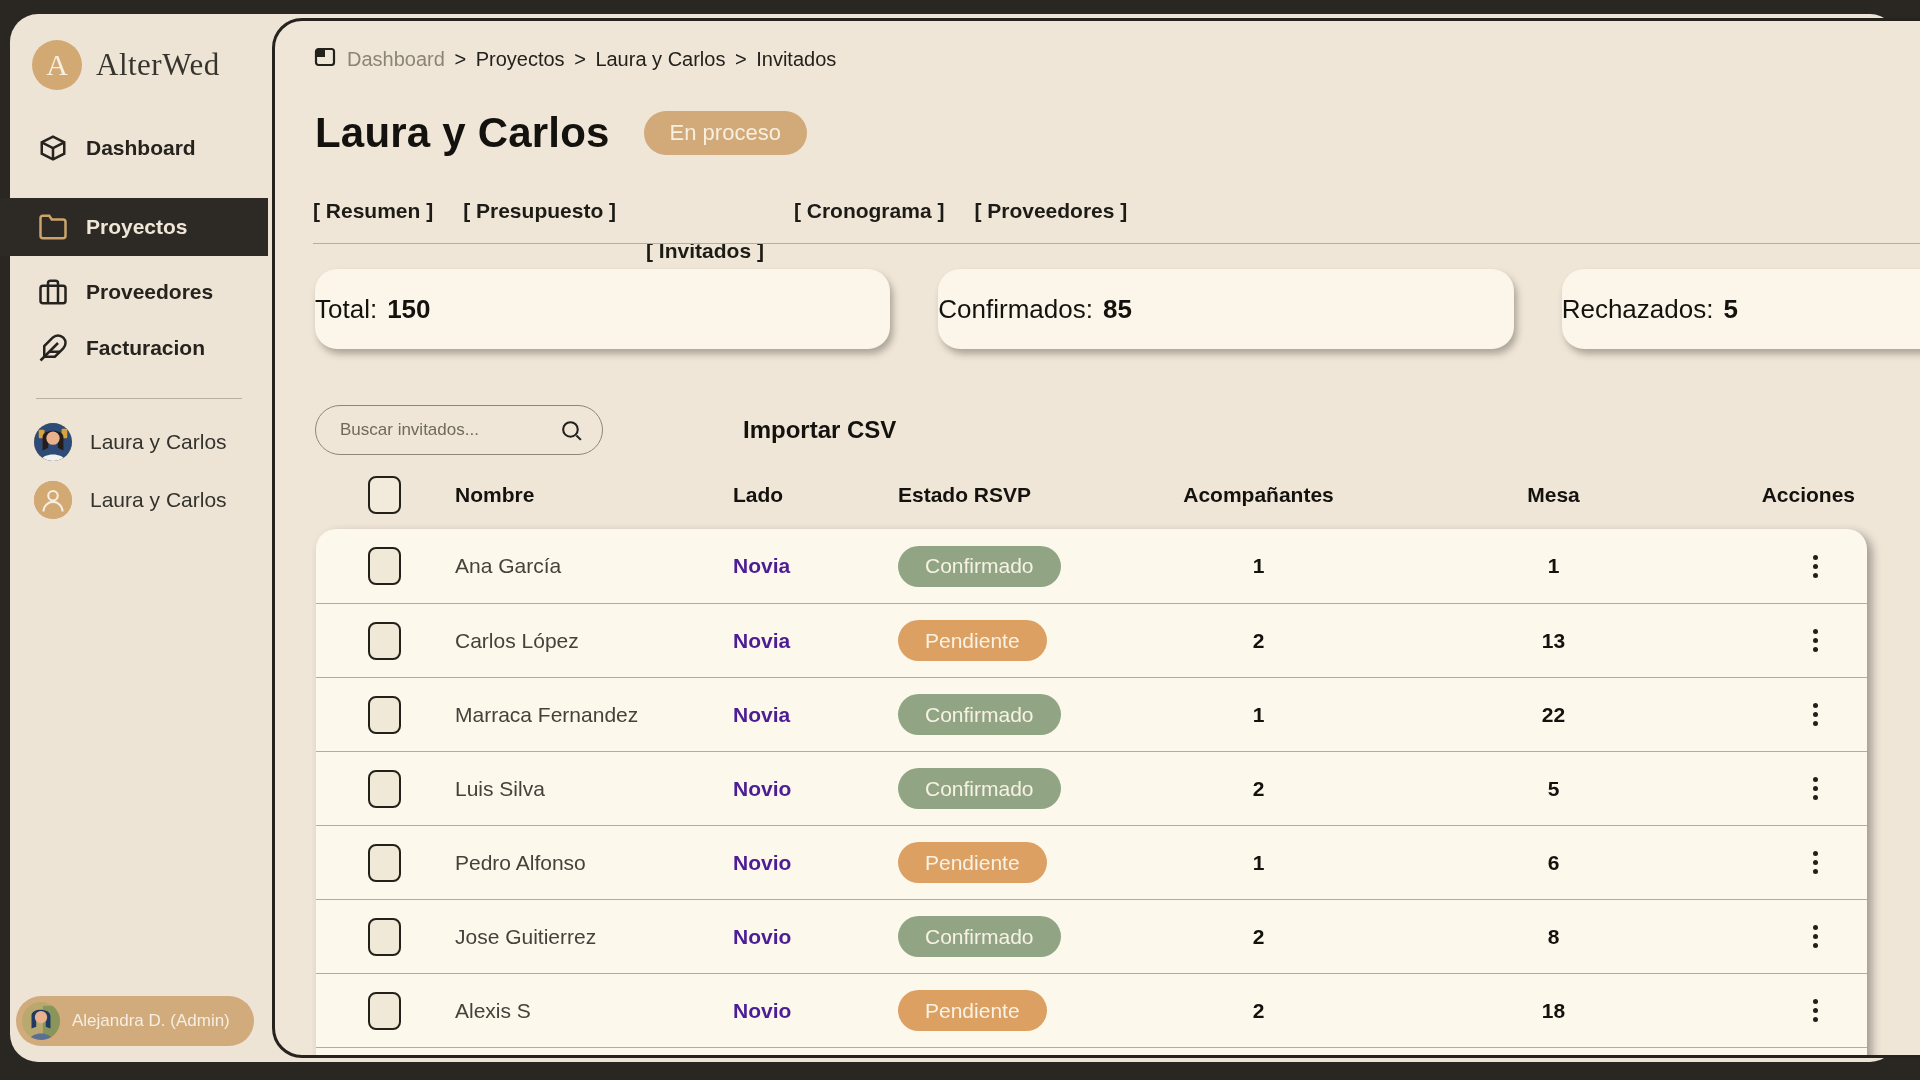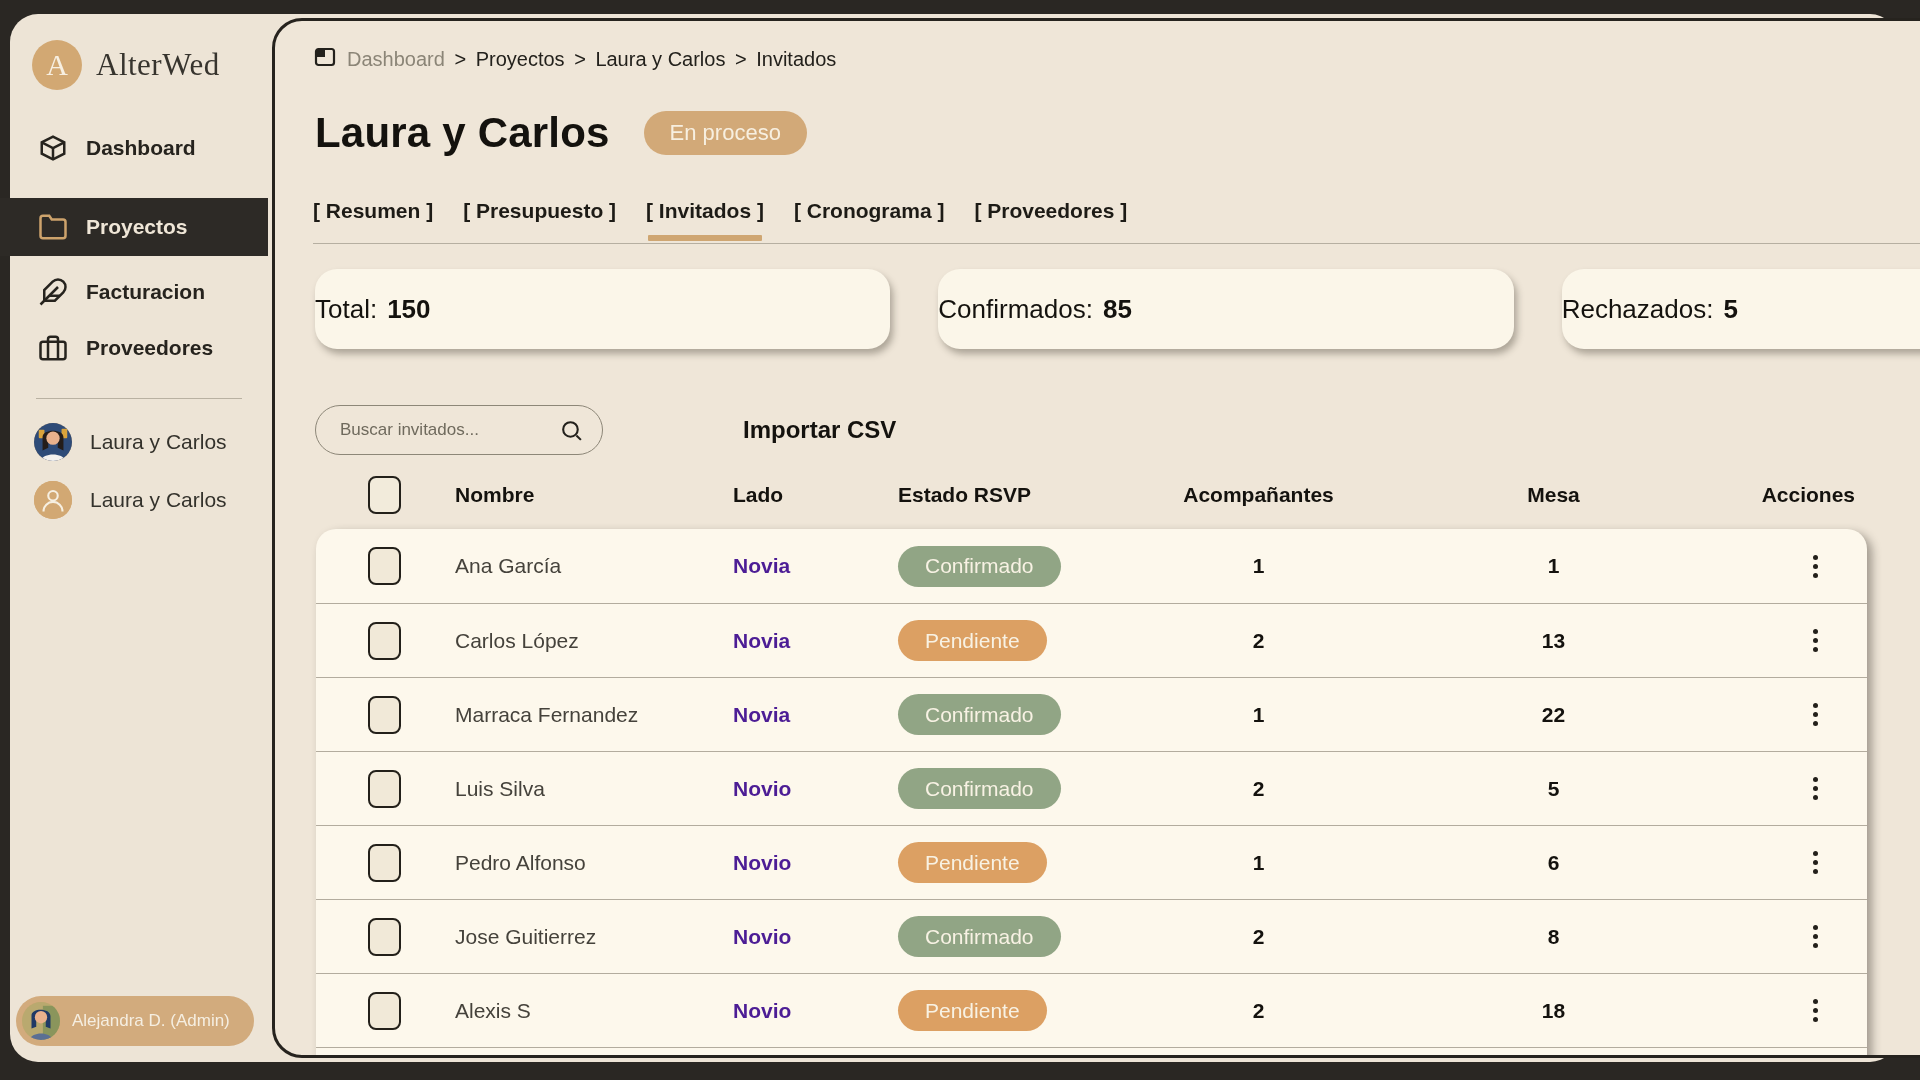--- a/index.html
+++ b/index.html
@@ -76,21 +76,21 @@
   .kebab { display:flex; flex-direction:column; gap:4px; cursor:pointer; padding:2px 4px; }
   .kebab i { width:5px; height:5px; border-radius:50%; background:#3b3a36; }
   .title-row { position:absolute; top:88px; left:40px; display:flex; align-items:center; gap:34px; }
   .page-title { font-size:42px; font-weight:700; color:#14120e; letter-spacing:0.2px; }
   .status-pill {
     background:#d2a978; color:#f7efe0; font-size:22px;
     height:44px; display:flex; align-items:center; padding:0 26px; border-radius:24px;
   }
   .tabs { position:absolute; top:178px; left:38px; right:26px; display:flex; gap:30px; }
   .tab { font-size:21px; font-weight:700; color:#1d1b16; cursor:pointer; padding-bottom:16px; position:relative; white-space:nowrap; }
-  .tab.active { font-weight:800; }
+  .tab.active { font-weight:800;margin-top:40px; }
   .tab.active::after {
     content:""; position:absolute; left:2px; right:2px; bottom:-2px; height:6px;
     background:#cfa672; border-radius:1px;
   }
   .tabs-line { position:absolute; top:222px; left:38px; right:26px; border-top:1.5px solid #b6afa1; }
   .stats-row { position:absolute; top:248px; left:40px; right:28px; display:flex; gap:48px; }
   .stat-card {
     flex:1; height:80px; background:#fbf6e9; border-radius:22px;
     display:flex; align-items:center; justify-content:flex-start; gap:10px;
     font-size:26px; color:#14120e;
@@ -169,38 +169,38 @@
     <span class="nav-label">Dashboard</span>
   </div>
       <div class="nav-item active">
     <span class="nav-icon" style="width: 30px; height: 30px; display: inline-flex;">
           <svg viewBox="0 0 24 24" fill="none" stroke-width="2" stroke="currentColor">
             <path d="M22 19a2 2 0 0 1-2 2H4a2 2 0 0 1-2-2V5a2 2 0 0 1 2-2h5l2 3h9a2 2 0 0 1 2 2z"></path>
           </svg>
         </span>
     <span class="nav-label">Proyectos</span>
   </div>
+      <div class="nav-item pre-gap2">
+    <span class="nav-icon" style="width: 30px; height: 30px; display: inline-flex;">
+          <svg viewBox="0 0 24 24" fill="none" stroke-width="2" stroke="currentColor">
+            <rect x="2" y="7" width="20" height="14" rx="2"></rect>
+            <path d="M16 21V5a2 2 0 0 0-2-2h-4a2 2 0 0 0-2 2v16"></path>
+          </svg>
+        </span>
+    <span class="nav-label">Proveedores</span>
+  </div>
       <div class="nav-item">
     <span class="nav-icon" style="width: 30px; height: 30px; display: inline-flex;">
           <svg viewBox="0 0 24 24" fill="none" stroke-width="2" stroke="currentColor">
             <path d="M20.24 12.24a6 6 0 0 0-8.49-8.49L5 10.5V19h8.5z"></path>
             <path d="M16 8L2 22"></path>
             <path d="M17.5 15H9"></path>
           </svg>
         </span>
     <span class="nav-label">Facturacion</span>
-  </div>
-      <div class="nav-item pre-gap2">
-    <span class="nav-icon" style="width: 30px; height: 30px; display: inline-flex;">
-          <svg viewBox="0 0 24 24" fill="none" stroke-width="2" stroke="currentColor">
-            <rect x="2" y="7" width="20" height="14" rx="2"></rect>
-            <path d="M16 21V5a2 2 0 0 0-2-2h-4a2 2 0 0 0-2 2v16"></path>
-          </svg>
-        </span>
-    <span class="nav-label">Proveedores</span>
   </div>
     </nav>
   <div class="side-divider"></div>
   <div id="project-list">
       <div class="project-item">
     <span class="avatar">
           <svg viewBox="0 0 40 40">
             <rect width="40" height="40" fill="#2e4b78"></rect>
             <rect x="5" y="7" width="6" height="9" rx="1" fill="#d9a33c"></rect>
             <rect x="29" y="6" width="6" height="10" rx="1" fill="#d9a33c"></rect>

